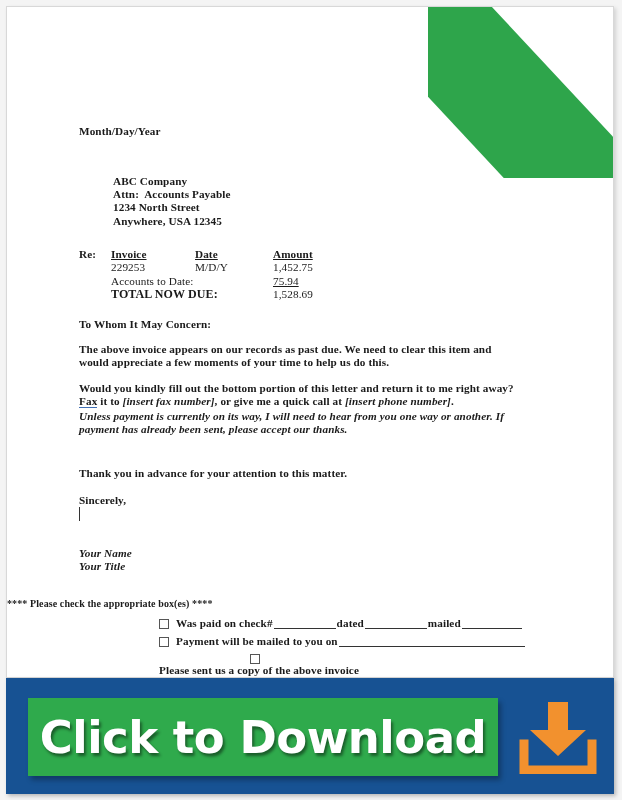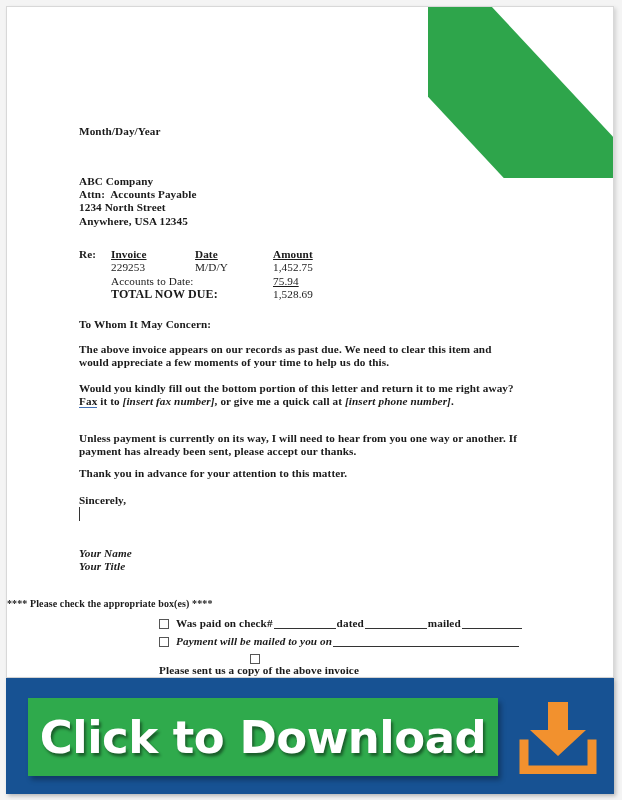--- a/index.html
+++ b/index.html
@@ -52,39 +52,39 @@
     font-size:11.2px;
     line-height:13.2px;
     color:#1a1a1a;
     letter-spacing:.1px;
   }
   .b{font-weight:bold;}
   .i{font-style:italic;}
 
   #date-line{left:72px;top:118px;font-weight:bold;}
   #recipient{left:72px;top:168px;font-weight:bold;}
-  #recipient div{white-space:pre;}
+  #recipient div{white-space:pre;margin-left:34px;}
 
   
   #re-table{left:72px;top:241px;width:330px;}
   #re-table table{border-collapse:collapse;font-size:11.2px;}
   #re-table td{padding:0 0 0 0;vertical-align:bottom;line-height:13.4px;white-space:nowrap;}
   .c-re{width:32px;font-weight:bold;}
   .c-inv{width:84px;}
   .c-date{width:78px;}
   .c-amt{text-align:left;}
   .hdr{font-weight:bold;text-decoration:underline;}
   .amt-ul{text-decoration:underline;}
   .tot{font-weight:bold;font-size:12px;}
 
   #salutation{left:72px;top:311px;font-weight:bold;}
   .para{left:72px;width:444px;font-weight:bold;}
   #para1{top:336px;}
   #para2{top:375px;}
-  #para3{top:425px;}
+  #para3{top:403px;font-style:italic;}
   #para4{top:460px;}
   #signoff{top:487px;left:72px;font-weight:bold;}
   .caret{
     position:absolute;left:72px;top:500px;width:1px;height:14px;
     background:#333;
   }
   #sigblock{left:72px;top:540px;font-weight:bold;font-style:italic;}
   #sigblock div{white-space:pre;}
 
   
@@ -97,21 +97,21 @@
   
   #check-title{
     left:0;right:0;top:590px;width:608px;text-align:left;
     font-weight:bold;font-size:10px;
   }
   .chk-row{
     left:152px;top:0;font-size:11.2px;font-weight:bold;
     display:flex;align-items:center;white-space:nowrap;
   }
   #chk1{top:610px;justify-content:space-between;}
-  #chk2{top:628px;font-style:italic;}
+  #chk2{top:628px;}
   #chk3{top:647px;flex-direction:column;}
   .box{
     display:inline-block;width:8px;height:8px;
     border:1px solid #555;margin-right:7px;flex:none;
     background:#fff;
   }
   .rule{
     display:inline-block;
     border-bottom:1px solid #333;
     height:9px;margin:0 1px;

